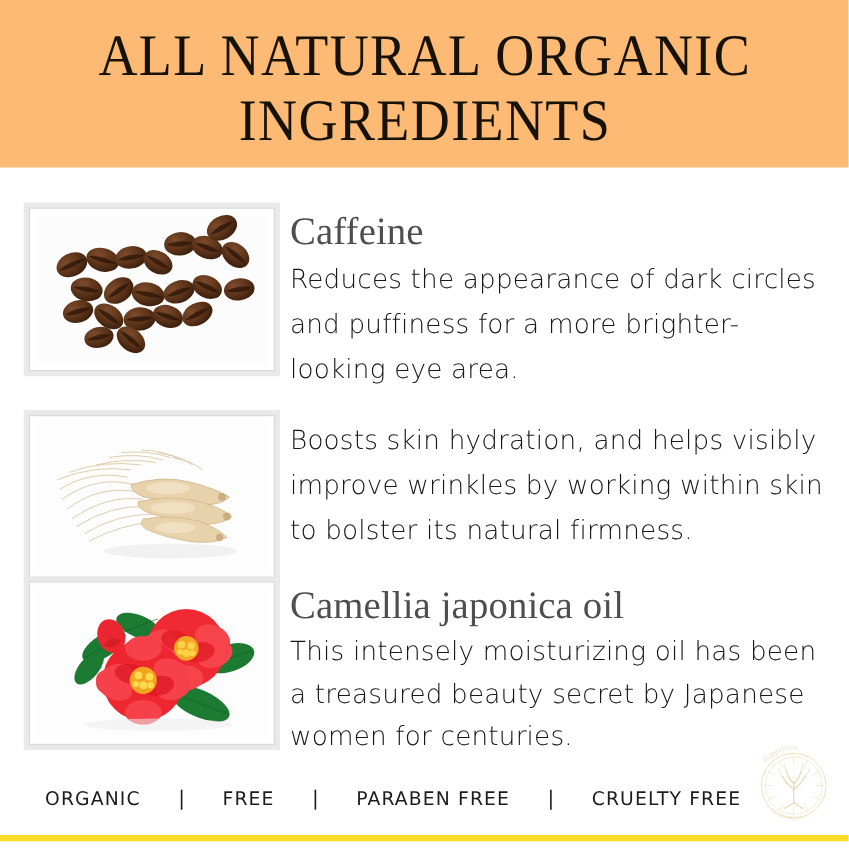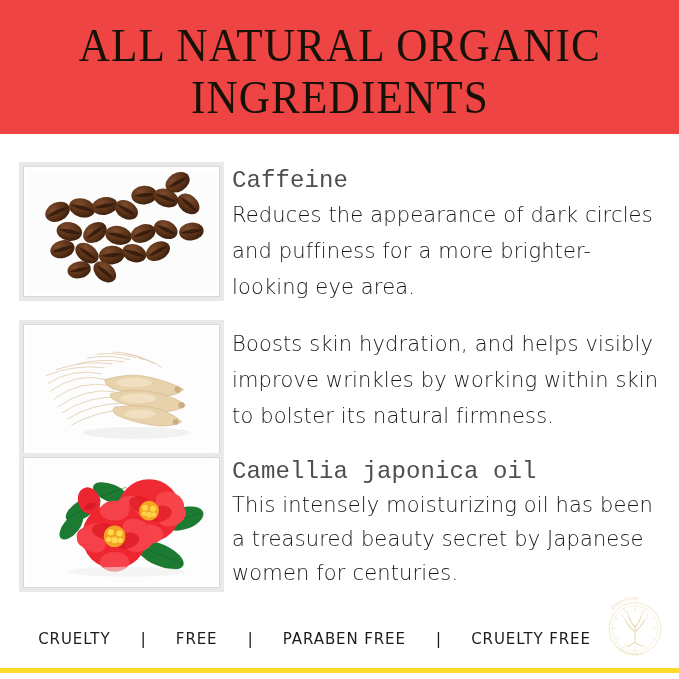--- a/index.html
+++ b/index.html
@@ -21,21 +21,21 @@
     position: relative;
     background: #ffffff;
     display: flex;
     flex-direction: column;
   }
 
   
   .header-band {
     width: 100%;
     height: 134px;
-    background: #ef4444;
+    background: #fdba74;
     display: flex;
     flex-direction: column;
     align-items: center;
     justify-content: center;
     box-sizing: border-box;
     padding-top: 10px;
   }
   .header-title-line {
     font-family: "Liberation Serif", "DejaVu Serif", serif;
     color: #161208;
@@ -92,22 +92,22 @@
   }
   .thumb-svg { display: block; width: 100%; height: 100%; }
 
   .ingredient-text {
     flex: 1 1 auto;
     padding-left: 12px;
     padding-top: 2px;
     min-width: 0;
   }
   .ingredient-name {
-    font-family: Liberation Mono, monospace;
-    font-size: 24px;
+    font-family: Liberation Serif, serif;
+    font-size: 31px;
     font-weight: 400;
     color: #4e4e4e;
     line-height: 1.12;
     letter-spacing: 0.1px;
     margin: 0 0 2px 0;
   }
   .ingredient-desc {
     font-family: "DejaVu Sans", sans-serif;
     font-size: 21px;
     font-weight: 300;
@@ -411,21 +411,21 @@
       <div class="ingredient-text">
         <div class="ingredient-name">Camellia japonica oil</div>
         <div class="ingredient-desc">This intensely moisturizing oil has been a treasured beauty secret by Japanese women for centuries.</div>
       </div>
     </div>
 
   </div>
 
   <div class="footer">
     <div class="footer-badges">
-      <span class="badge-label">CRUELTY</span>
+      <span class="badge-label">ORGANIC</span>
       <span class="badge-sep">|</span>
       <span class="badge-label">FREE</span>
       <span class="badge-sep">|</span>
       <span class="badge-label">PARABEN FREE</span>
       <span class="badge-sep">|</span>
       <span class="badge-label">CRUELTY FREE</span>
     </div>
 
     <div class="watermark">
       <svg viewBox="0 0 100 100" aria-hidden="true">

